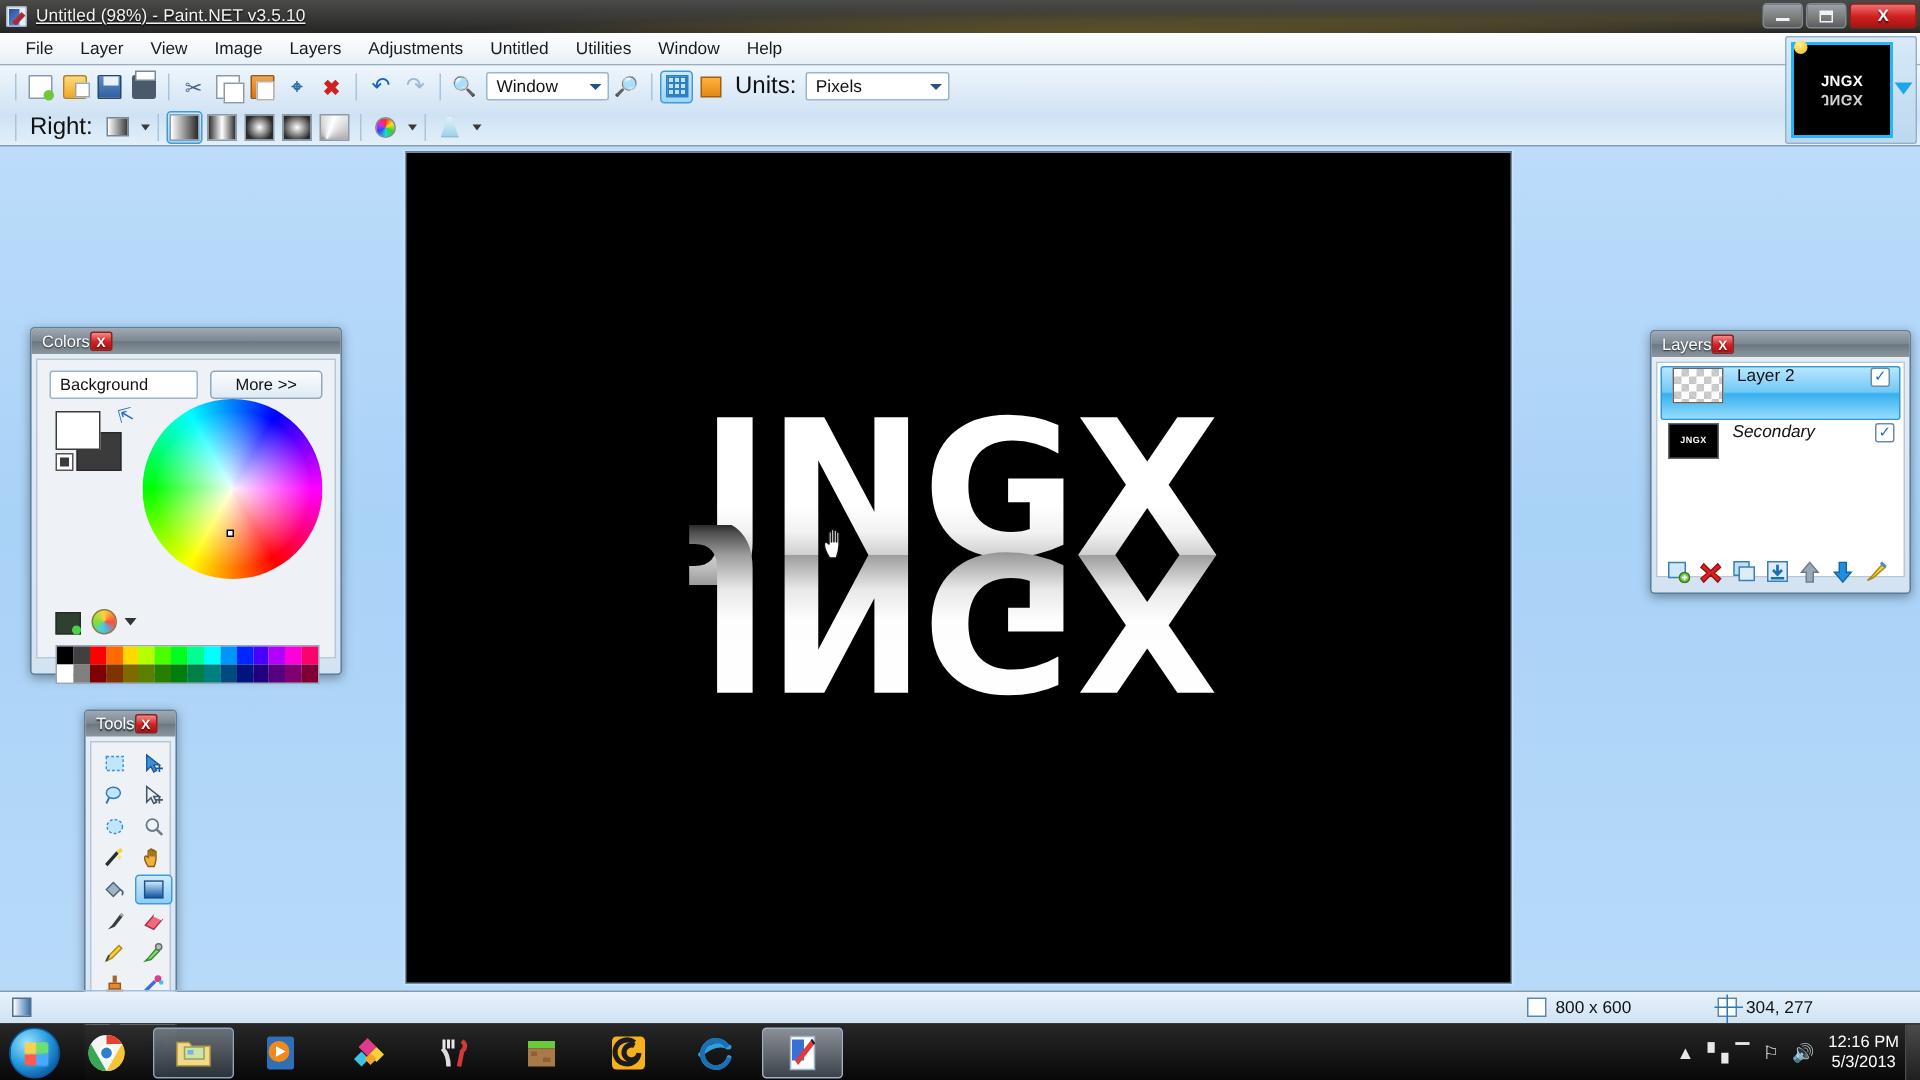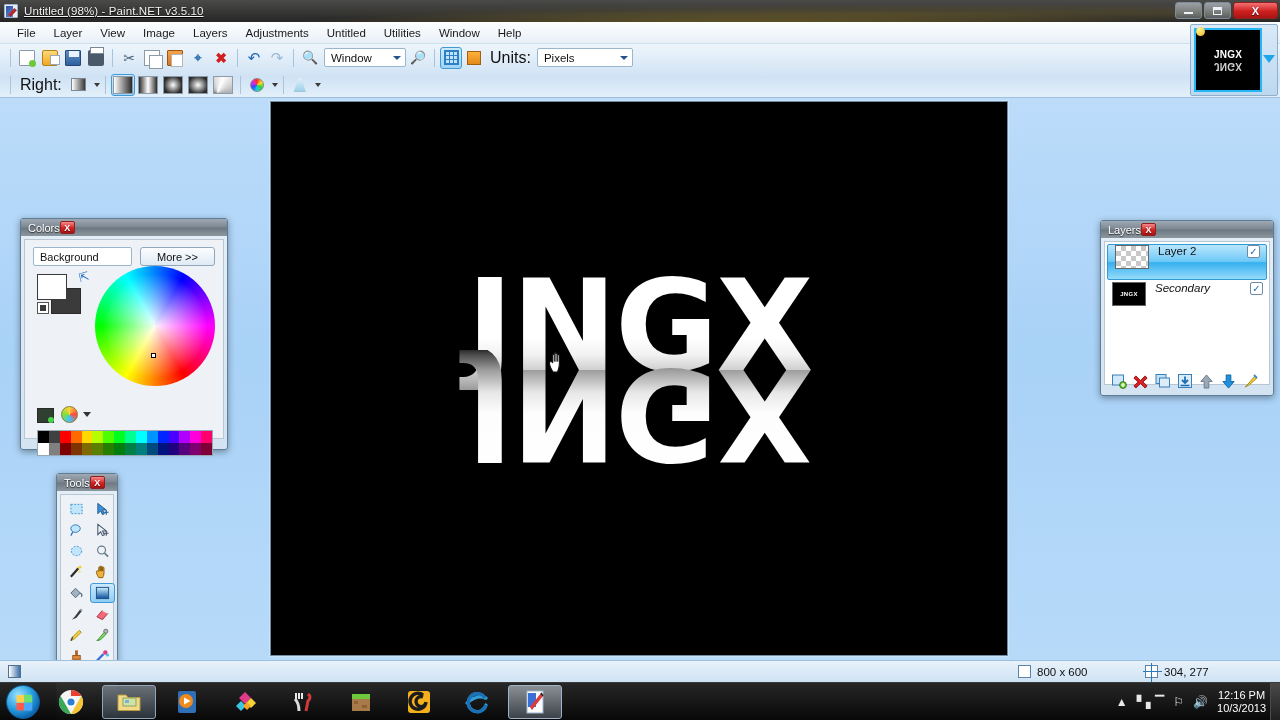--- a/index.html
+++ b/index.html
@@ -861,17 +861,17 @@
     </svg>
   </div>
 
   <div id="tray">
     <span class="trayi">▲</span>
     <span class="trayi">▘▖▔</span>
     <span class="trayi">⚐</span>
     <span class="trayi">🔊</span>
     <div id="clock">
       <div>12:16 PM</div>
-      <div>10/3/2013</div>
+      <div>5/3/2013</div>
     </div>
     <div id="showdesk"></div>
   </div>
 </div>
 
 </body></html>

